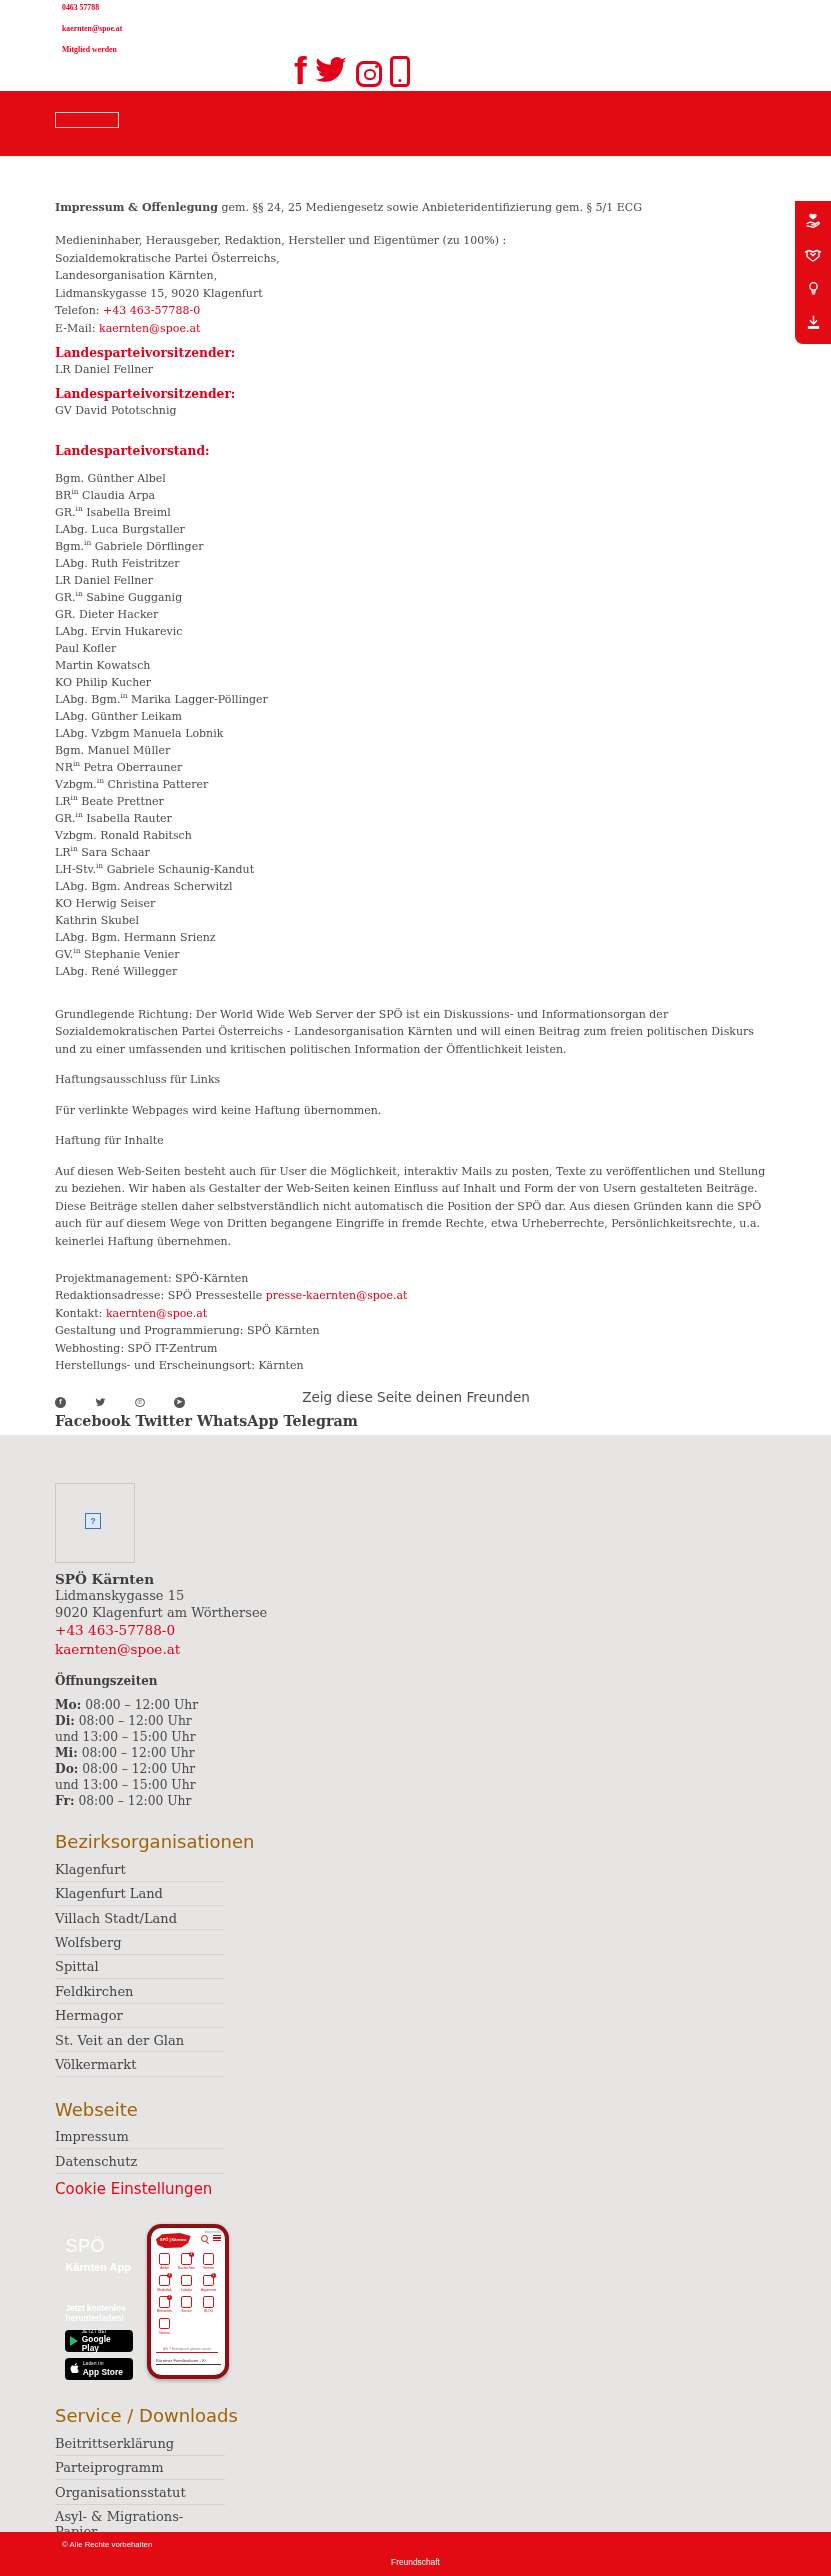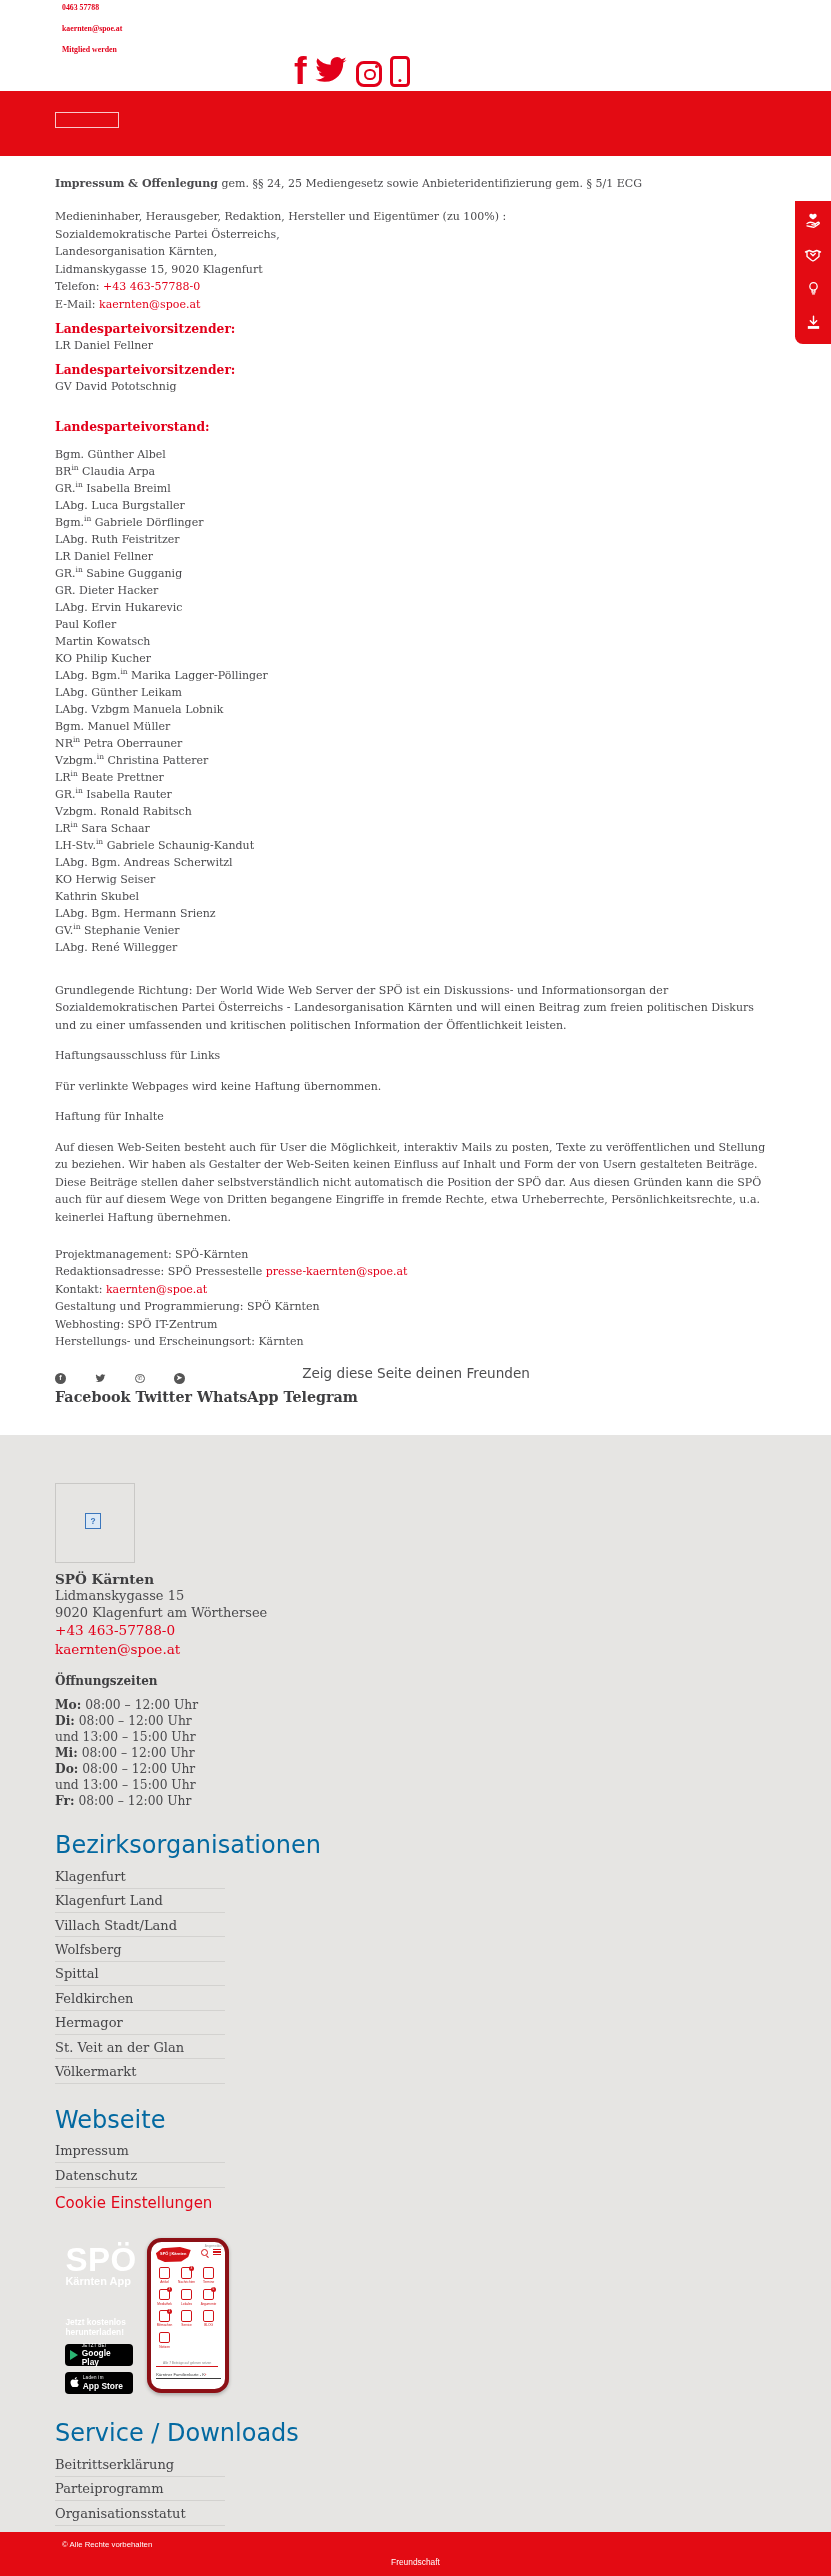--- a/index.html
+++ b/index.html
@@ -23,21 +23,21 @@
   
   .navbar{position:absolute;top:91px;left:0;width:100%;height:65px;background:#e30b13;}
   .ghost-btn{position:absolute;left:55px;top:21.4px;width:62px;height:13.6px;border:0.6px solid rgba(255,255,255,.78);}
 
   
   .side-panel{position:absolute;top:201px;right:0;width:36px;background:#e30b13;
               border-radius:0 0 0 7.8px;padding:5.2px 0 6.5px;display:flex;flex-direction:column;align-items:center;gap:3.9px;z-index:5;}
   .side-btn{width:29px;height:30px;display:flex;align-items:center;justify-content:center;cursor:pointer;}
 
   
-  .main{position:absolute;top:140px;left:55px;width:722px;font-size:11px;line-height:17.5px;color:#4a4a4d;}
+  .main{position:absolute;top:164px;left:55px;width:722px;font-size:11px;line-height:17.5px;color:#4a4a4d;}
   .title{margin-top:35px;}
   .title b{font-weight:bold;}
   .address{margin-top:15.6px;}
   .office{margin-top:8px;}
   .h-red{color:#e2001a;font-weight:bold;font-size:12.3px;line-height:15.6px;}
   .office .name{line-height:17.5px;}
   .board-head{margin-top:23.4px;}
   .board{margin-top:11.7px;}
   .board div{line-height:17px;}
   .para{margin-top:26px;}
@@ -63,29 +63,29 @@
   .logo-box{width:78px;height:78px;border:0.6px solid #c9c8c6;position:relative;}
   .broken-img{position:absolute;left:29px;top:29px;width:14.3px;height:14.3px;border:0.6px solid #3b76bc;background:#dce9f6;
               color:#3b76bc;font-family:"Liberation Sans",sans-serif;font-size:8.4px;font-weight:bold;
               display:flex;align-items:center;justify-content:center;}
   .f-org-name{margin-top:7.8px;font-weight:bold;font-size:13.6px;color:#3f3f41;}
   .f-addr{font-size:13px;line-height:17px;color:#4a4a4d;}
   .f-phone,.f-mail{display:block;font-size:13.6px;line-height:19.5px;color:#e2001a;cursor:pointer;}
   .f-hours-head{margin-top:14.3px;font-weight:bold;font-size:12px;color:#3f3f41;}
   .hours{margin-top:9px;font-size:12.3px;line-height:16px;color:#4a4a4d;}
   .hours b{color:#3f3f41;margin-right:3.9px;}
-  .f-heading{font-family:"DejaVu Sans",sans-serif;font-size:24px;color:#0369a1;margin-top:22px;}
+  .f-heading{font-family:"DejaVu Sans",sans-serif;font-size:18px;color:#a16207;margin-top:22px;}
   .f-list{width:170px;margin-top:5.2px;}
   .f-item{font-size:13px;color:#454548;padding:4.5px 0 3.9px;border-bottom:0.6px solid #d3d2d0;cursor:pointer;display:flex;align-items:center;}
   .cookie{margin-top:6.5px;font-family:"DejaVu Sans",sans-serif;font-size:15px;color:#e2061a;cursor:pointer;}
 
   
   .promo{position:relative;margin-top:26px;width:201px;height:159px;}
   .promo-left{position:absolute;left:10.4px;top:9px;width:71px;color:#fff;font-family:"Liberation Sans",sans-serif;}
-  .promo-spo{font-size:33px;font-weight:bold;line-height:26px;letter-spacing:0.6px;}
+  .promo-spo{font-size:18px;font-weight:normal;line-height:26px;letter-spacing:0.6px;}
   .promo-sub{font-size:11px;font-weight:bold;margin-top:1.3px;}
   .promo-tag{font-size:8.4px;font-weight:bold;margin-top:30px;line-height:10.4px;}
   .badge-btn{margin-top:6.5px;width:68px;height:22px;background:#000;border-radius:3.9px;display:flex;align-items:center;padding:0 4.5px;box-sizing:border-box;cursor:pointer;}
   .badge-txt{color:#fff;margin-left:3.9px;line-height:1;}
   .badge-top{font-size:4.5px;letter-spacing:0.3px;}
   .badge-bot{font-size:8.4px;font-weight:bold;margin-top:1.3px;}
   .play-tri{width:0;height:0;border-top:5.2px solid transparent;border-bottom:5.2px solid transparent;border-left:8.4px solid #2bb673;}
   .apple{color:#fff;font-size:10.4px;line-height:1;}
   .phone{position:absolute;left:92px;top:0;width:82px;height:155px;background:#fff;border:4.5px solid #8c1016;border-radius:14.3px;box-shadow:0 1.3px 3.9px rgba(0,0,0,.25);box-sizing:border-box;overflow:hidden;}
   .ph-status{position:absolute;right:3.2px;top:1.9px;font-size:3.2px;color:#999;font-family:"Liberation Sans",sans-serif;}

